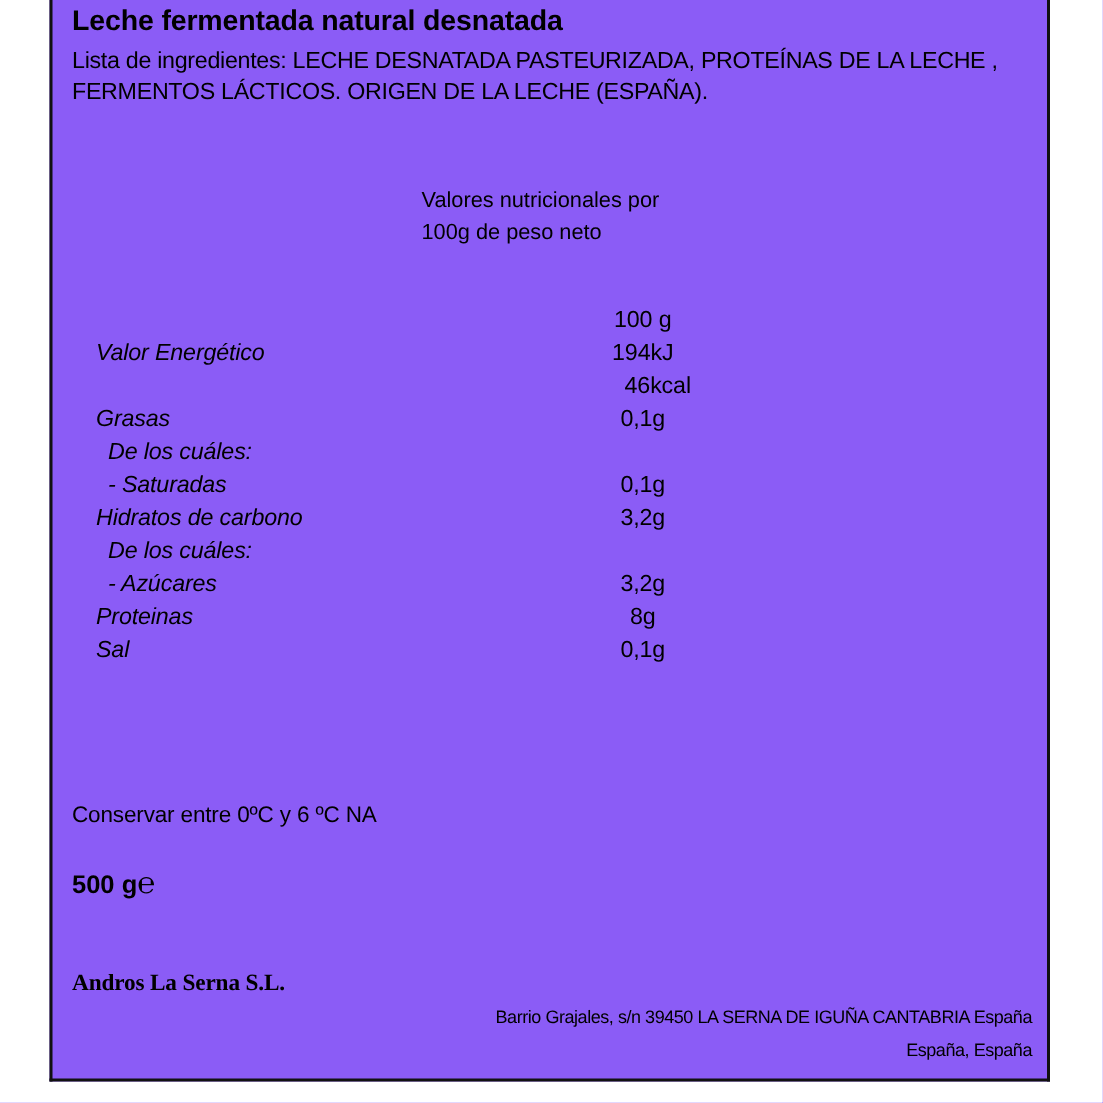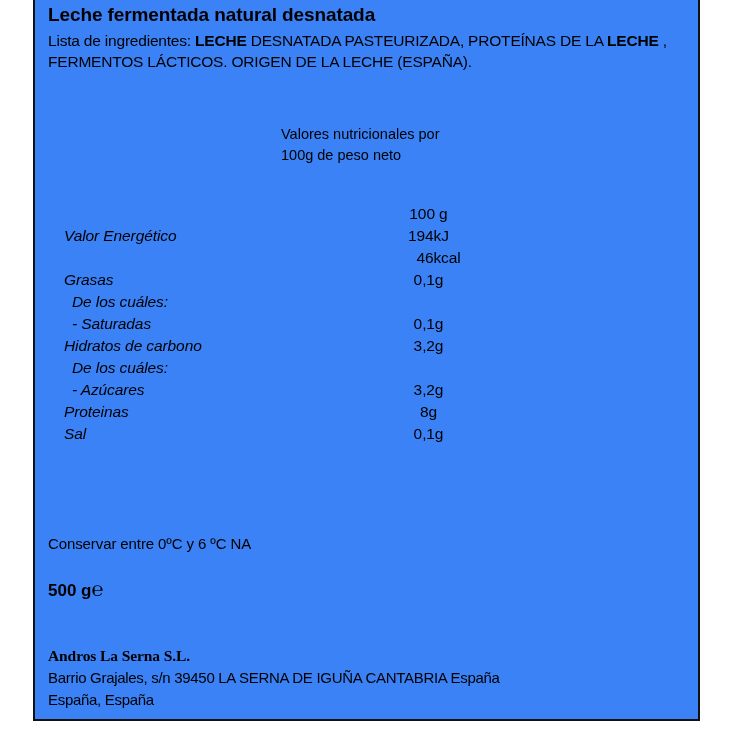--- a/index.html
+++ b/index.html
@@ -17,21 +17,21 @@
 
   #label-frame {
     position: absolute;
     left: 33px;
     top: 0px;
     width: 667px;
     height: 721px;
     border: 2px solid #111111;
     border-top: none;
     box-sizing: border-box;
-    background: #3b82f6;
+    background: #8b5cf6;
   }
 
   .inner {
     position: relative;
     width: 100%;
     height: 100%;
     padding: 0;
   }
 
   
@@ -47,21 +47,21 @@
 
   .ingredients {
     position: absolute;
     left: 13px;
     top: 30px;
     width: 640px;
     font-size: 15.5px;
     line-height: 21px;
     letter-spacing: -0.2px;
   }
-  .ingredients b { font-weight: bold; }
+  .ingredients b { font-weight: normal; }
 
   
   .nutri-heading {
     position: absolute;
     left: 246px;
     top: 124px;
     width: 220px;
     text-align: left;
     font-size: 14.5px;
     line-height: 21px;
@@ -131,24 +131,25 @@
     width: 640px;
   }
   .company {
     font-size: 15.5px;
     font-weight: bold;
     line-height: 22px;
     letter-spacing: -0.1px;
     font-family: Liberation Serif, serif;
   }
   .addr {
-    font-size: 15px;
+    font-size: 12px;
     line-height: 22px;
     letter-spacing: -0.3px;
     white-space: nowrap;
+    text-align: right;
   }
 </style>
 </head>
 <body>
 
 <div id="label-frame">
   <div class="inner">
 
     <div class="product-title">Leche fermentada natural desnatada</div>
 

